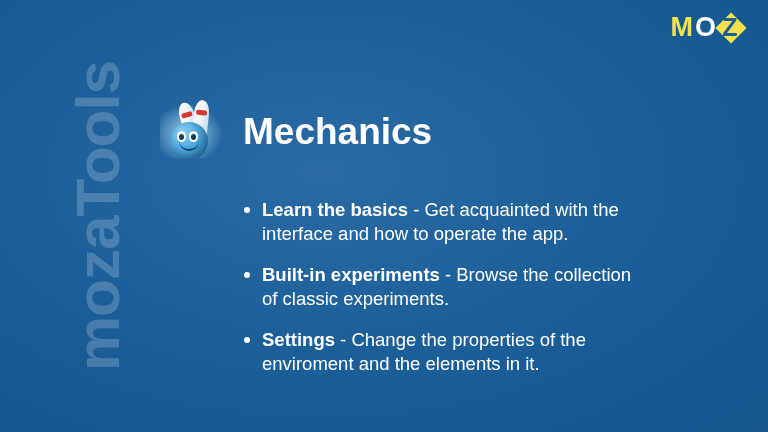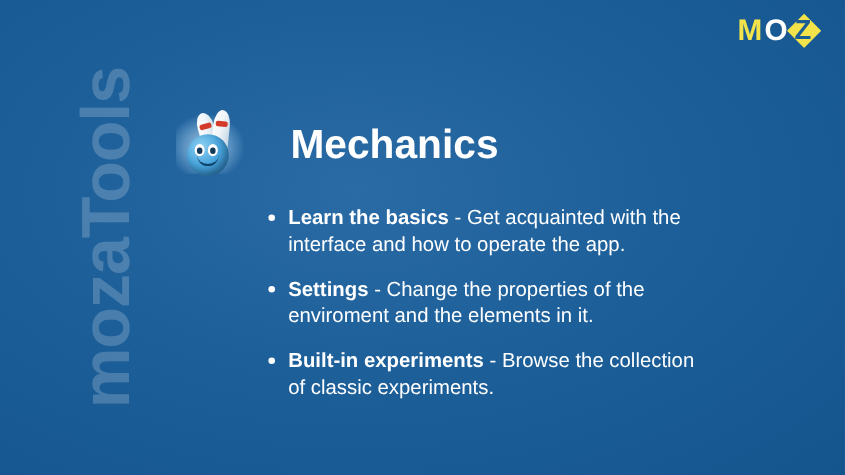--- a/index.html
+++ b/index.html
@@ -83,21 +83,21 @@
   
   .content {
     position: absolute;
     left: 160px;
     top: 100px;
     width: 560px;
   }
   .title-row {
     display: flex;
     align-items: center;
-    gap: 32px;
+    gap: 11px;
   }
   .app-icon {
     position: relative;
     width: 72px;
     height: 62px;
     flex: 0 0 auto;
   }
   .icon-glow {
     position: absolute;
     left: 0; top: 4px;
@@ -166,21 +166,21 @@
   .title {
     font-size: 37px;
     font-weight: bold;
     color: #ffffff;
     letter-spacing: 0px;
     line-height: 1;
   }
 
   
   .bullets {
-    margin-top: 24px;
+    margin-top: 36px;
     padding-left: 84px;
   }
   .bullet {
     position: relative;
     color: #ffffff;
     font-size: 18.5px;
     line-height: 1.32;
     margin-bottom: 16px;
     padding-left: 18px;
     max-width: 400px;
@@ -231,21 +231,21 @@
         </div>
       </div>
       <div class="title">Mechanics</div>
     </div>
 
     <div class="bullets">
       <div class="bullet">
         <b>Learn the basics</b><span> - Get acquainted with the interface and how to operate the app.</span>
       </div>
       <div class="bullet">
+        <b>Built-in experiments</b><span> - Browse the collection of classic experiments.</span>
+      </div>
+      <div class="bullet">
         <b>Settings</b><span> - Change the properties of the enviroment and the elements in it.</span>
-      </div>
-      <div class="bullet">
-        <b>Built-in experiments</b><span> - Browse the collection of classic experiments.</span>
       </div>
     </div>
 
   </div>
 </div>
 
 </body></html>

